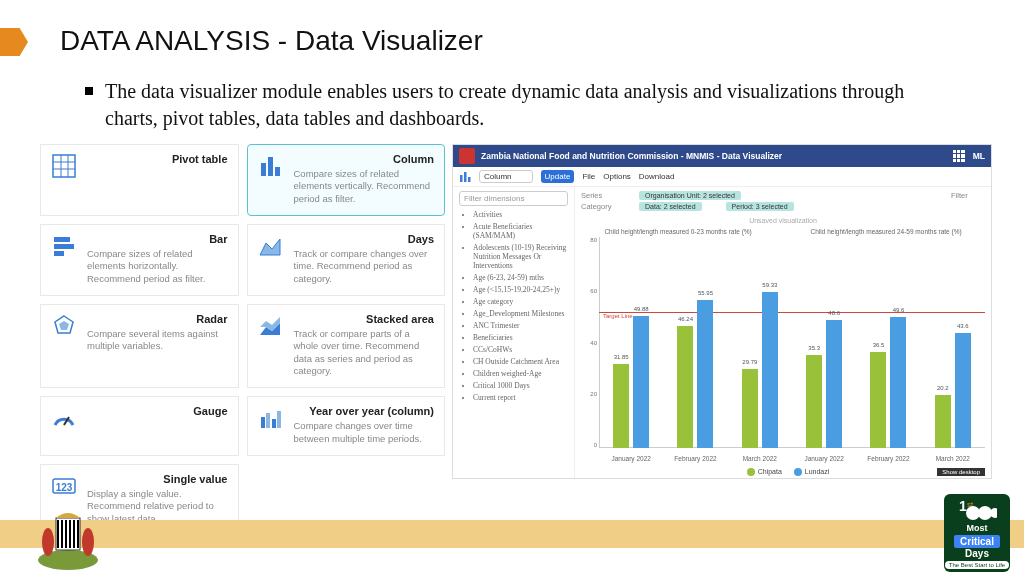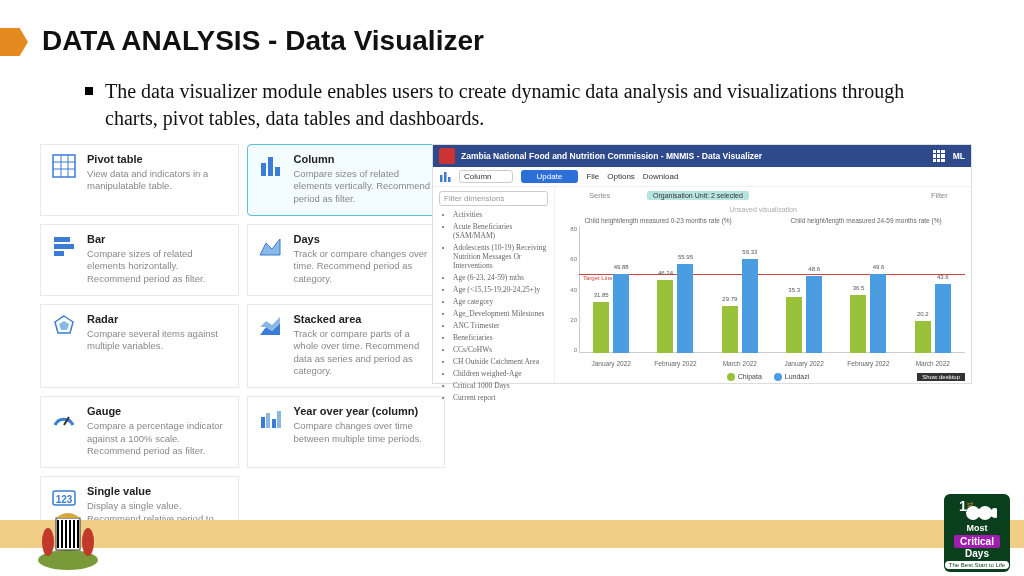--- a/index.html
+++ b/index.html
@@ -1,55 +1,55 @@
 <!DOCTYPE html>
 <html><head>
 <meta charset="utf-8">
 <style>
   * { box-sizing: border-box; margin: 0; padding: 0; }
   body { width: 1024px; height: 576px; font-family: Arial, sans-serif; background: #fff; position: relative; overflow: hidden; }
 
   .accent { position: absolute; left: 0; top: 28px; width: 28px; height: 28px; background: #e68a1f; clip-path: polygon(0 0, 70% 0, 100% 50%, 70% 100%, 0 100%); }
 
-  .title { position: absolute; left: 42px; top: 25px; font-size: 28px; font-weight: 700; color: #111; }
+  .title { position: absolute; left: 60px; top: 25px; font-size: 28px; font-weight: 400; color: #111; }
   .bullet-row { position: absolute; left: 85px; top: 78px; width: 870px; font-size: 20px; color: #111; display: flex; }
   .bullet-row .sq { width: 8px; height: 8px; background: #000; margin-top: 9px; margin-right: 12px; flex: 0 0 auto; }
   .bullet-row .txt { line-height: 1.35; font-family: Liberation Serif, serif; }
 
   
   .cards { position: absolute; left: 40px; top: 144px; width: 405px; display: grid; grid-template-columns: 1fr 1fr; gap: 8px; }
   .card { border: 1px solid #e8e8e8; background: #fff; padding: 8px 10px 10px 10px; display: flex; gap: 10px; min-height: 58px; }
   .card.sel { border: 1.5px solid #5ac2cf; background: #f3fdff; border-radius: 4px; }
   .card .ic { width: 26px; height: 26px; flex: 0 0 auto; }
   .card .body { flex: 1; }
-  .card .h { font-size: 11px; font-weight: bold; color: #222; margin-bottom: 3px; }
+  .card .h { font-size: 11px; font-weight: bold; color: #222; margin-bottom: 3px; text-align: right; }
   .card .d { font-size: 9.5px; color: #888; line-height: 1.3; }
 
   .ic svg { width: 26px; height: 26px; }
 
   
-  .app { position: absolute; left: 432px; top: 144px; width: 540px; height: 240px; border: 1px solid #ddd; background: #fff; font-size: 8px; color: #333; }
+  .app { position: absolute; left: 452px; top: 144px; width: 540px; height: 335px; border: 1px solid #ddd; background: #fff; font-size: 8px; color: #333; }
   .app-hdr { height: 22px; background: #2f4a8a; color: #fff; display: flex; align-items: center; padding: 0 6px; font-size: 8.5px; font-weight: bold; }
   .app-hdr .zlogo { width: 16px; height: 16px; background: #c33; margin-right: 6px; border-radius: 2px; }
   .app-hdr .sp { flex: 1; }
   .app-hdr .grid9 { width: 12px; height: 12px; display: grid; grid-template-columns: repeat(3,1fr); grid-template-rows: repeat(3,1fr); gap:1px; margin-right:8px; }
   .app-hdr .grid9 i { background:#fff; }
   .app-tools { height: 20px; display: flex; align-items: center; padding: 0 6px; gap: 8px; border-bottom:1px solid #eee; }
   .app-tools .sel { border:1px solid #ccc; padding:1px 20px 1px 4px; font-size:8px; border-radius:3px; position:relative; }
-  .app-tools .upd { background:#2c6fd8; color:#fff; padding:2px 16px; border-radius:3px; font-size:8px; }
+  .app-tools .upd { background:#2c6fd8; color:#fff; padding:2px 4px; border-radius:3px; font-size:8px; }
 
   .app-body { display: flex; height: calc(100% - 42px); }
   .app-left { width: 122px; border-right:1px solid #eee; padding:4px 6px; }
   .app-left .fil { border:1px solid #ccc; padding:2px 4px; font-size:8px; color:#999; border-radius:3px; margin-bottom:4px; }
   .app-left ul { list-style: disc; padding-left: 14px; font-family: Liberation Serif, serif; }
   .app-left li { font-size:7.5px; color:#666; margin-bottom:3px; line-height:1.2; }
 
   .app-right { flex:1; padding:4px 6px 2px 6px; display:flex; flex-direction:column; }
   .chips { display:flex; gap:24px; font-size:7.5px; margin-bottom:2px; }
-  .chips .lbl { color:#888; width:34px;margin-left:28px; }
+  .chips .lbl { color:#888; width:34px; }
   .chip { background:#b6e4e0; padding:1px 6px; border-radius:2px; font-size:7px; }
   .unsaved { text-align:center; color:#aaa; font-size:7px; margin:4px 0; }
   .chart-titles { display:flex; gap:12px; font-size:6.5px; color:#666; justify-content:space-around; margin-bottom:2px; }
 
   .chart { flex:1; position:relative; padding-left:18px; padding-bottom:28px; }
   .chart .y-axis { position:absolute; left:0; top:0; bottom:28px; width:16px; display:flex; flex-direction:column; justify-content:space-between; font-size:6px; color:#777; text-align:right; }
   .chart .plot { position:absolute; left:18px; right:0; top:0; bottom:28px; border-left:1px solid #ccc; border-bottom:1px solid #ccc; }
   .chart .target { position:absolute; left:18px; right:0; border-top:1px solid #d0463a; font-size:6px; color:#d0463a; padding-left:4px; }
   .bars { position:absolute; left:18px; right:0; bottom:28px; top:0; display:flex; }
   .group { flex:1; display:flex; align-items:flex-end; justify-content:center; gap:4px; position:relative; }
@@ -61,21 +61,21 @@
   .xlabels span { flex:1; text-align:center; font-size:6.5px; color:#666; }
   .legend { position:absolute; left:0; right:0; bottom:0; text-align:center; font-size:7px; color:#444; }
   .legend i { display:inline-block; width:8px; height:8px; border-radius:50%; margin:0 3px 0 10px; vertical-align:middle; }
   .showd { position:absolute; right:0; bottom:0; background:#333; color:#fff; font-size:6px; padding:1px 5px; }
 
   
   .ribbon { position:absolute; left:0; right:0; bottom:28px; height:28px; background:#f0ce86; }
   .footer { position:absolute; left:0; right:0; bottom:0; height:28px; background:#fff; display:flex; align-items:center; justify-content:center; }
   .coat { position:absolute; left:28px; bottom:2px; width:80px; height:70px; z-index:5; }
   .days { position:absolute; right:14px; bottom:4px; width:66px; height:78px; background:#0a3f1d; border-radius:6px; color:#fff; display:flex; flex-direction:column; align-items:center; justify-content:center; z-index:5; }
-  .days .crit { background:#a21caf; color:#fff; font-size:10px; padding:1px 6px; border-radius:2px; font-weight:bold; margin-top:2px; }
+  .days .crit { background:#3b82f6; color:#fff; font-size:10px; padding:1px 6px; border-radius:2px; font-weight:bold; margin-top:2px; }
   .days .bs { background:#fff; color:#0a3f1d; font-size:6px; padding:1px 4px; border-radius:6px; margin-top:2px; }
 </style>
 </head>
 <body>
 
 <div class="accent"></div>
 <div class="title">DATA ANALYSIS - Data Visualizer</div>
 <div class="bullet-row">
   <div class="sq"></div>
   <div class="txt">The data visualizer module enables users to create dynamic data analysis and visualizations through charts, pivot tables, data tables and dashboards.</div>
@@ -85,21 +85,20 @@
     <div class="card">
       <div class="ic"><svg viewBox="0 0 26 26">
           <rect x="2" y="2" width="22" height="22" fill="none" stroke="#3a7cd6" stroke-width="1.5"></rect>
           <line x1="2" y1="9" x2="24" y2="9" stroke="#3a7cd6"></line>
           <line x1="2" y1="16" x2="24" y2="16" stroke="#3a7cd6"></line>
           <line x1="10" y1="2" x2="10" y2="24" stroke="#3a7cd6"></line>
           <line x1="17" y1="2" x2="17" y2="24" stroke="#3a7cd6"></line>
         </svg></div>
       <div class="body">
         <div class="h">Pivot table</div>
-        <div class="d">View data and indicators in a manipulatable table.</div>
       </div>
     </div>
     <div class="card sel">
       <div class="ic"><svg viewBox="0 0 26 26">
           <rect x="3" y="10" width="5" height="13" fill="#3a7cd6"></rect>
           <rect x="10" y="4" width="5" height="19" fill="#3a7cd6"></rect>
           <rect x="17" y="14" width="5" height="9" fill="#3a7cd6"></rect>
         </svg></div>
       <div class="body">
         <div class="h">Column</div>
@@ -146,21 +145,20 @@
         <div class="d">Track or compare parts of a whole over time. Recommend data as series and period as category.</div>
       </div>
     </div>
     <div class="card">
       <div class="ic"><svg viewBox="0 0 26 26">
           <path d="M4 20 A10 10 0 0 1 22 20" fill="none" stroke="#3a7cd6" stroke-width="3"></path>
           <line x1="13" y1="20" x2="18" y2="12" stroke="#333" stroke-width="2"></line>
         </svg></div>
       <div class="body">
         <div class="h">Gauge</div>
-        <div class="d">Compare a percentage indicator against a 100% scale. Recommend period as filter.</div>
       </div>
     </div>
     <div class="card">
       <div class="ic"><svg viewBox="0 0 26 26">
           <rect x="3" y="12" width="4" height="11" fill="#3a7cd6"></rect>
           <rect x="8" y="8" width="4" height="15" fill="#89b7e6"></rect>
           <rect x="14" y="14" width="4" height="9" fill="#3a7cd6"></rect>
           <rect x="19" y="6" width="4" height="17" fill="#89b7e6"></rect>
         </svg></div>
       <div class="body">
@@ -230,20 +228,25 @@
           <li>Current report</li>
         </ul>
     </div>
     <div class="app-right">
       <div class="chips">
         <span class="lbl">Series</span>
         <span class="chip">Organisation Unit: 2 selected</span>
         <span style="flex:1"></span>
         <span class="lbl">Filter</span>
       </div>
+      <div class="chips">
+        <span class="lbl">Category</span>
+        <span class="chip">Data: 2 selected</span>
+        <span class="chip">Period: 3 selected</span>
+      </div>
       <div class="unsaved">Unsaved visualization</div>
       <div class="chart-titles">
         <span>Child height/length measured 0-23 months rate (%)</span>
         <span>Child height/length measured 24-59 months rate (%)</span>
       </div>
       <div class="chart">
         <div class="y-axis" id="yaxis">
             <span>80</span>
             <span>60</span>
             <span>40</span>

